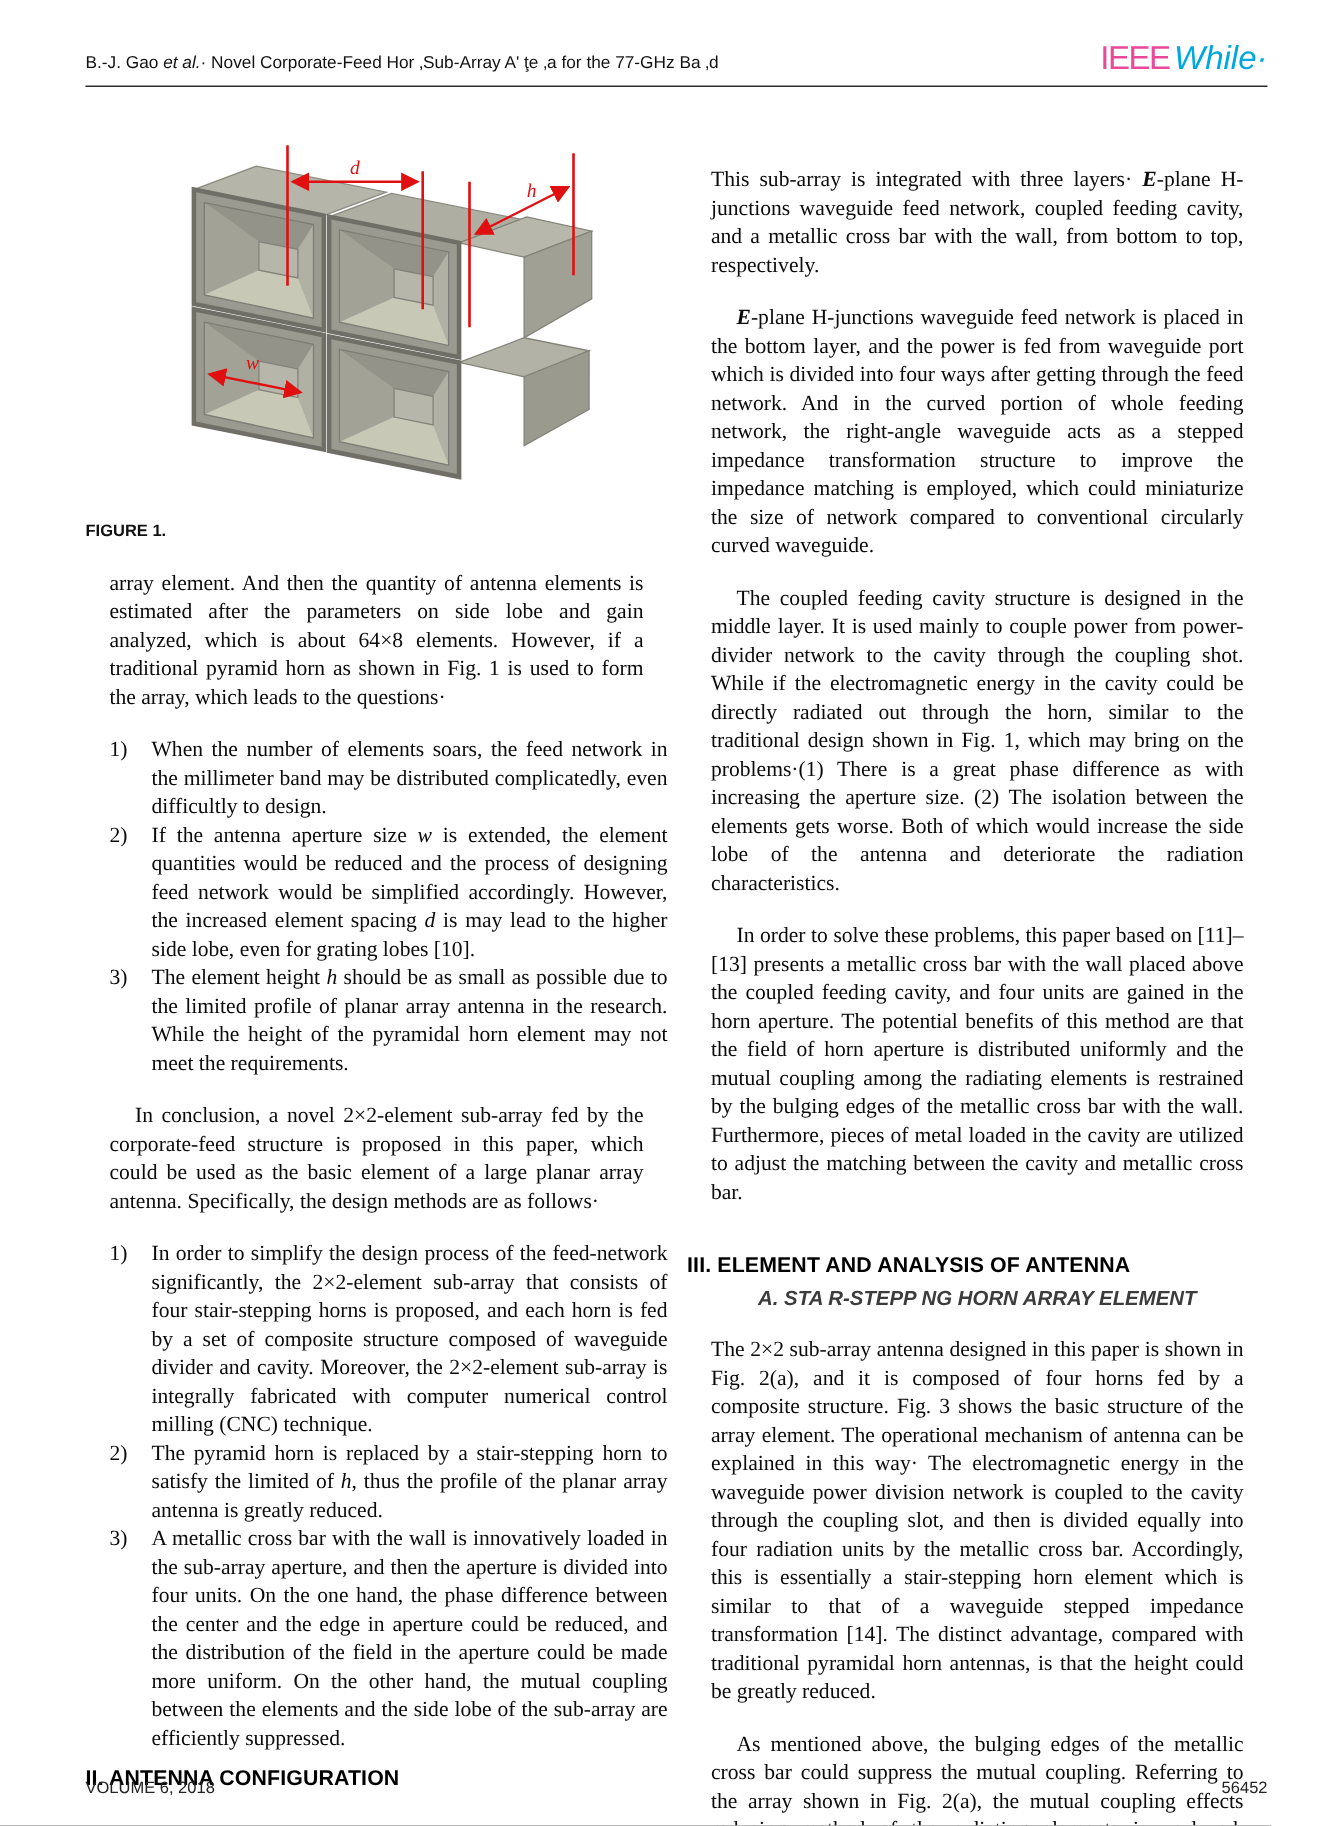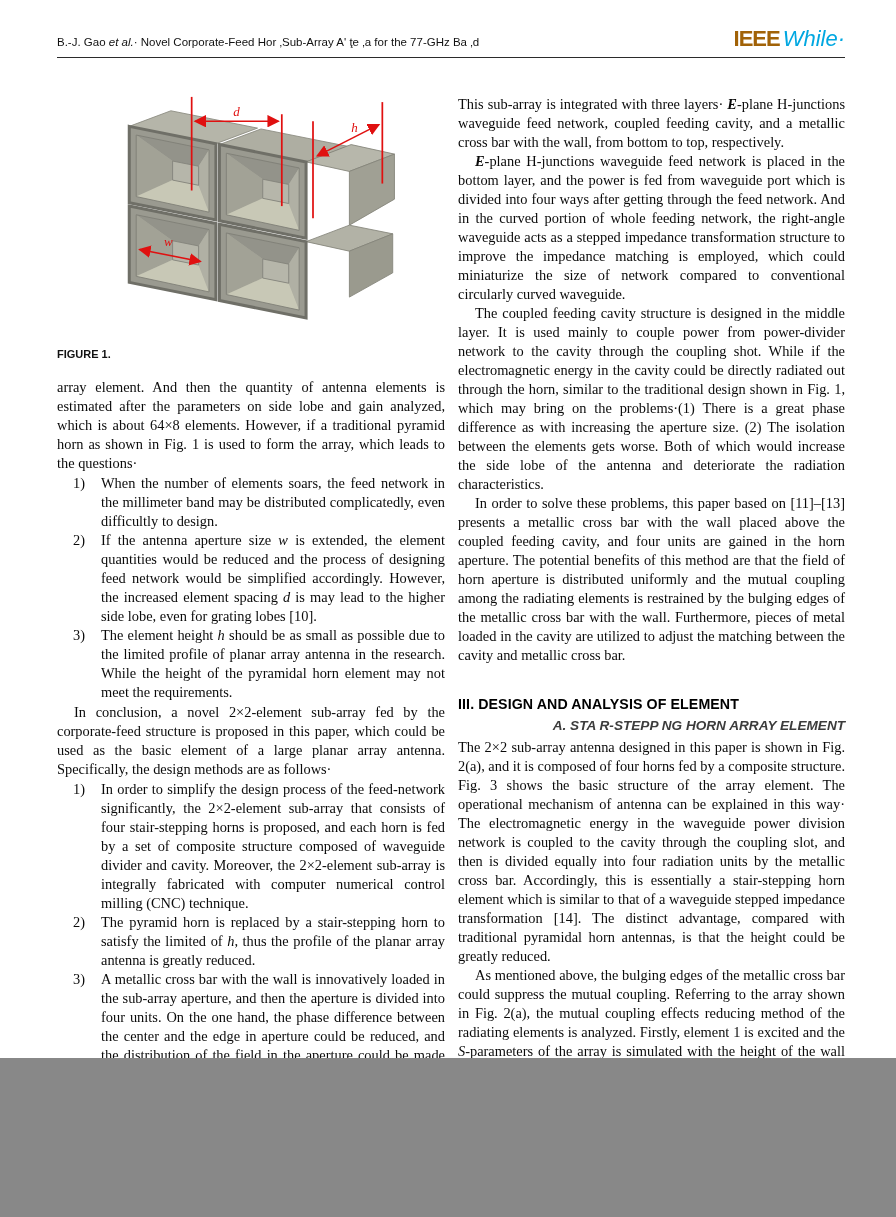--- a/index.html
+++ b/index.html
@@ -1,54 +1,54 @@
 <!DOCTYPE html>
 <html><head>
 <meta charset="utf-8">
 <style>
   html,body{margin:0;padding:0;background:#888;}
   .page{
-    position:relative; width:896px; height:1058px; background:#ffffff;
+    position:relative; width:896px; height:1217px; background:#ffffff;
     font-family:"Liberation Serif", serif; color:#0a0a0a; overflow:hidden;
     margin:0 auto;
   }
   
   .running-head{
     position:absolute; left:57px; top:36px; width:640px;
     font-family:"Liberation Sans", sans-serif; font-size:11.5px; color:#111;
   }
   .logo{
     position:absolute; right:51px; top:28px;
     font-family:"Liberation Sans", sans-serif; line-height:1;
   }
-  .logo .ieee{font-weight:bold; font-size:22px; color:#a16207; letter-spacing:-1px;text-align:center;}
+  .logo .ieee{font-weight:normal; font-size:22px; color:#ec4899; letter-spacing:-1px;text-align:center;}
   .logo .access{font-style:italic; font-size:22px; color:#00a7e1; margin-left:3px;}
   .head-rule{
     position:absolute; left:57px; top:57px; width:788px; height:0;
     border-top:1.6px solid #2b2b2b;
   }
   
   .col{position:absolute; top:95px; width:388px; font-size:14.4px; line-height:19px; text-align:justify;}
   .col-left{left:57px;}
   .col-right{left:458px; width:387px;}
-  p{margin:0;}
+  p{margin:16px;}
   p.indent{text-indent:17px;}
   
   ol.numlist{list-style:none; margin:1px 0 1px 0; padding:0;}
   ol.numlist li{position:relative; padding-left:44px; margin:0;}
   ol.numlist li .num{position:absolute; left:16px; top:0;}
   
   .h2{
     font-family:"Liberation Sans", sans-serif; font-weight:bold; font-size:14.2px;
     text-align:left; margin:8px 0 2px 0; color:#000; letter-spacing:0.1px;
   }
   .h2.big-gap{margin-top:30px;}
   .h3{
     font-family:"Liberation Sans", sans-serif; font-weight:bold; font-style:italic;
-    font-size:13.6px; text-align:right; margin:2px 0 3px 0; color:#3c3c3c;
+    font-size:13.6px; text-align:center; margin:2px 0 3px 0; color:#3c3c3c;
   }
   
   .figure-wrap{margin:0 0 0 48px;}
   .figure-wrap svg{display:block;}
   .fig-caption{
     font-family:"Liberation Sans", sans-serif; font-weight:bold; font-size:11px;
     color:#111; margin:20px 0 14px 0; text-align:left;
   }
   .fig-label{font-family:"Liberation Serif", serif; font-style:italic; font-size:15px; fill:#e01010;}
   
@@ -166,21 +166,21 @@
 
     <div class="h2">II. ANTENNA CONFIGURATION</div>
   </div>
 
   <div class="col col-right">
     <p>This sub-array is integrated with three layers· <b><i>E</i></b>-plane H-junctions waveguide feed network, coupled feeding cavity, and a metallic cross bar with the wall, from bottom to top, respectively.</p>
     <p class="indent"><b><i>E</i></b>-plane H-junctions waveguide feed network is placed in the bottom layer, and the power is fed from waveguide port which is divided into four ways after getting through the feed network. And in the curved portion of whole feeding network, the right-angle waveguide acts as a stepped impedance transformation structure to improve the impedance matching is employed, which could miniaturize the size of network compared to conventional circularly curved waveguide.</p>
     <p class="indent">The coupled feeding cavity structure is designed in the middle layer. It is used mainly to couple power from power-divider network to the cavity through the coupling shot. While if the electromagnetic energy in the cavity could be directly radiated out through the horn, similar to the traditional design shown in Fig. 1, which may bring on the problems·(1) There is a great phase difference as with increasing the aperture size. (2) The isolation between the elements gets worse. Both of which would increase the side lobe of the antenna and deteriorate the radiation characteristics.</p>
     <p class="indent">In order to solve these problems, this paper based on [11]–[13] presents a metallic cross bar with the wall placed above the coupled feeding cavity, and four units are gained in the horn aperture. The potential benefits of this method are that the field of horn aperture is distributed uniformly and the mutual coupling among the radiating elements is restrained by the bulging edges of the metallic cross bar with the wall. Furthermore, pieces of metal loaded in the cavity are utilized to adjust the matching between the cavity and metallic cross bar.</p>
 
-    <div class="h2 big-gap">III. DESIGN AND ANALYSIS OF ELEMENT</div>
+    <div class="h2 big-gap">III. ELEMENT AND ANALYSIS OF ANTENNA</div>
     <div class="h3">A. STA R-STEPP NG HORN ARRAY ELEMENT</div>
 
     <p>The 2×2 sub-array antenna designed in this paper is shown in Fig. 2(a), and it is composed of four horns fed by a composite structure. Fig. 3 shows the basic structure of the array element. The operational mechanism of antenna can be explained in this way· The electromagnetic energy in the waveguide power division network is coupled to the cavity through the coupling slot, and then is divided equally into four radiation units by the metallic cross bar. Accordingly, this is essentially a stair-stepping horn element which is similar to that of a waveguide stepped impedance transformation [14]. The distinct advantage, compared with traditional pyramidal horn antennas, is that the height could be greatly reduced.</p>
     <p class="indent">As mentioned above, the bulging edges of the metallic cross bar could suppress the mutual coupling. Referring to the array shown in Fig. 2(a), the mutual coupling effects reducing method of the radiating elements is analyzed. Firstly, element 1 is excited and the <i>S</i>-parameters of the array is simulated with the height of the wall (<i>H</i>₁) varies. The simulation result is shown in Fig. 4, and it can be observed that for the elements 1 and 2 arranged in the direction of the electric field,</p>
   </div>
 
   <div class="footer">
     <span>VOLUME 6, 2018</span>
     <span>56452</span>
   </div>

